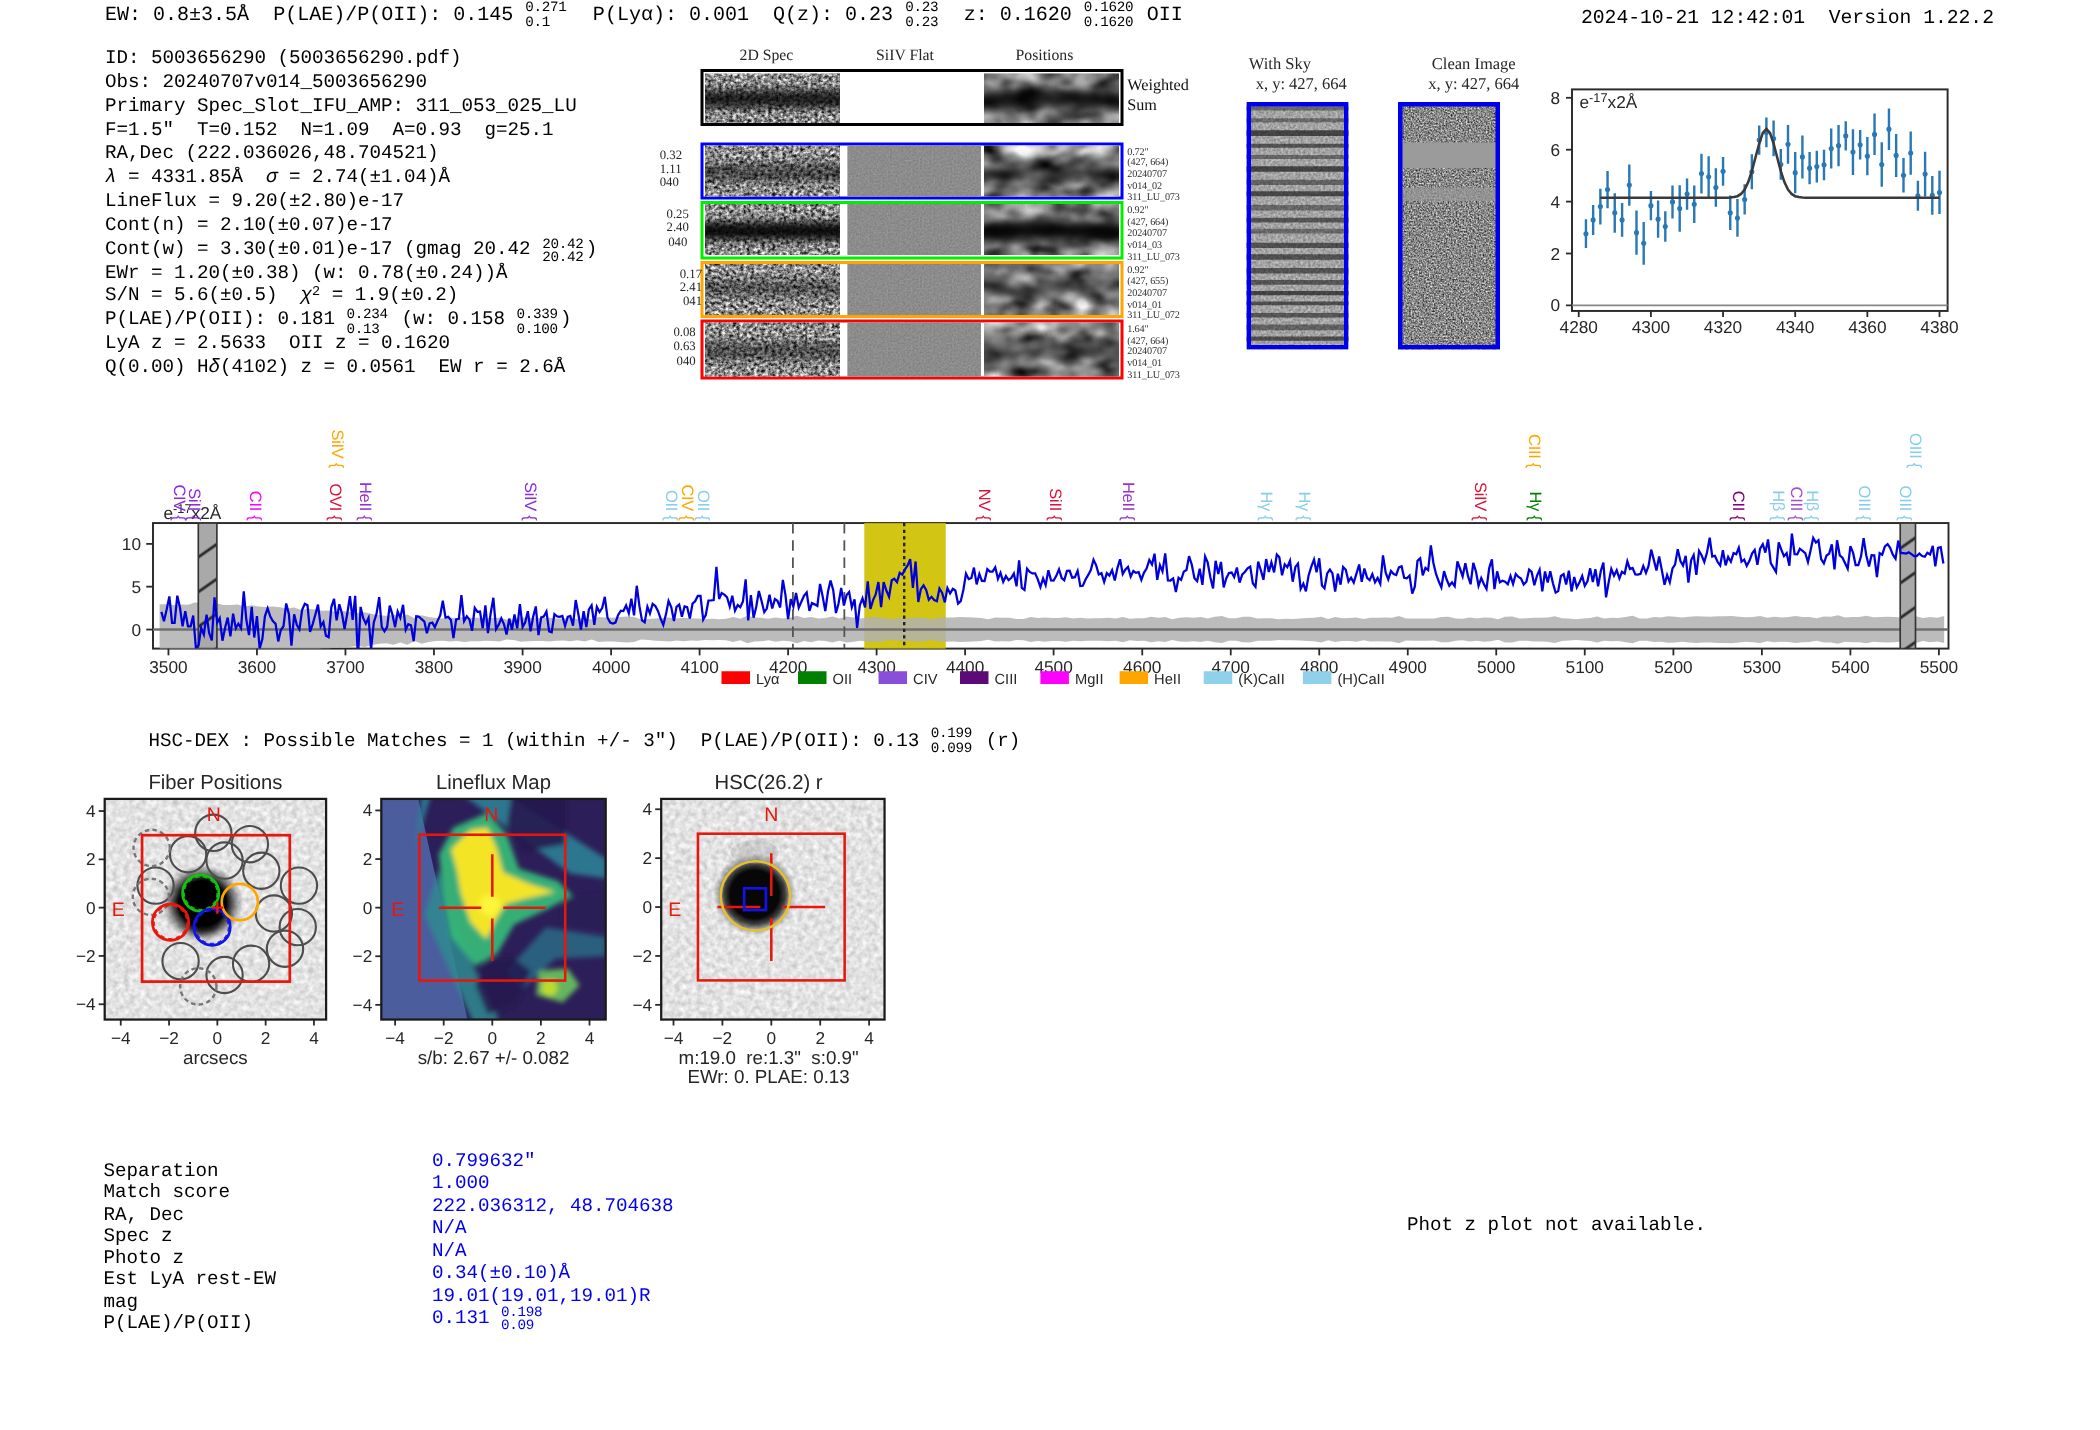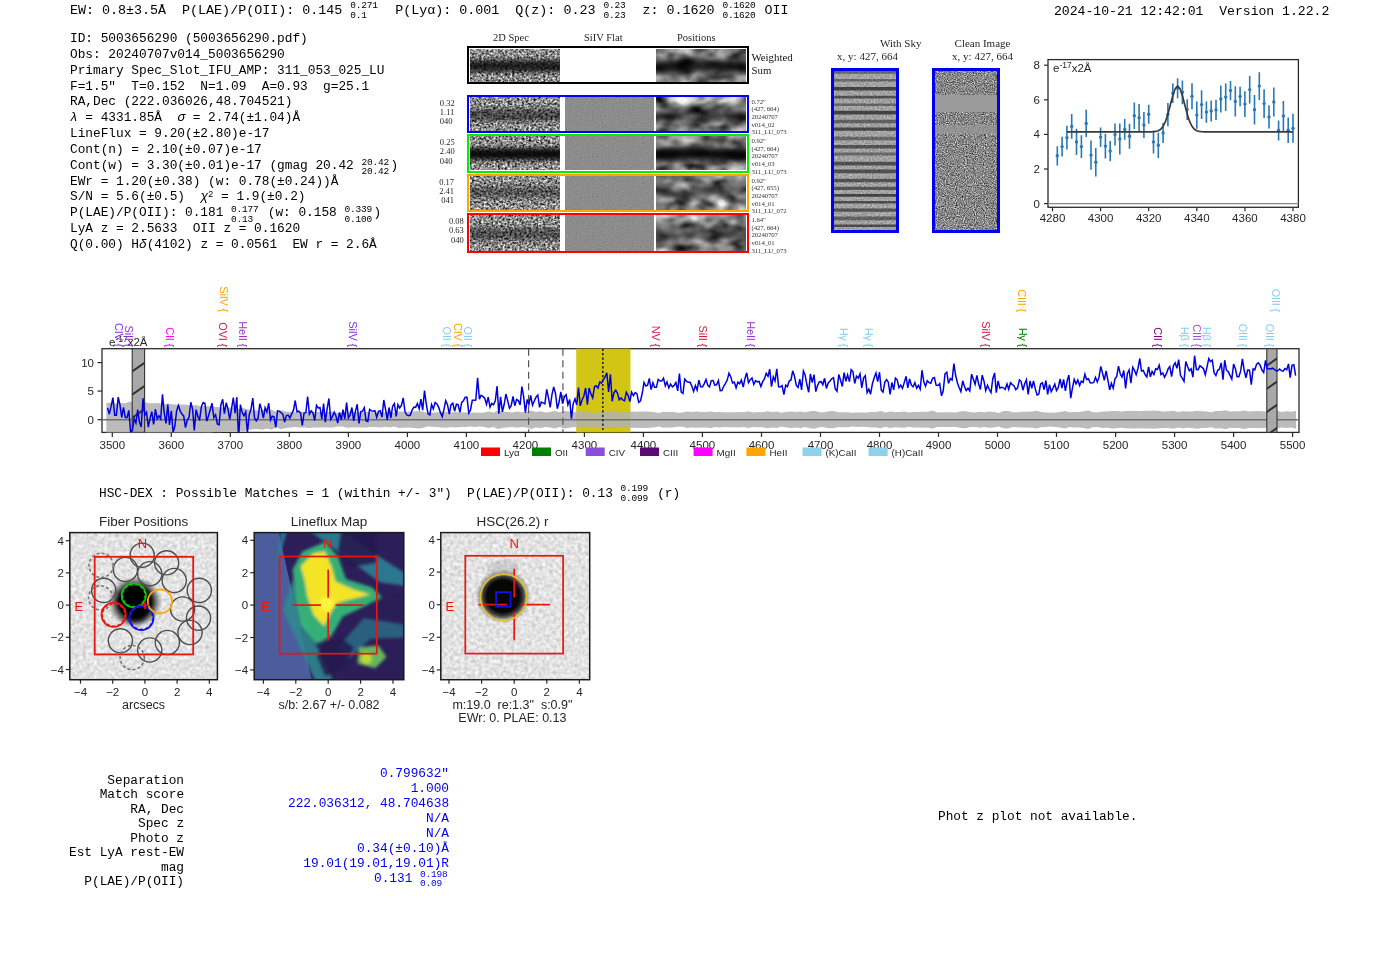--- a/index.html
+++ b/index.html
@@ -1,17 +1,17 @@
 <!DOCTYPE html>
 <html><head><meta charset="utf-8"><style>
 html,body{margin:0;padding:0;}
 body{width:1400px;height:953px;background:#fff;position:relative;overflow:hidden;
  font-family:"Liberation Mono",monospace;color:#000;}
 .a{position:absolute;}
-.mono{font-family:"Liberation Mono",monospace;text-align:right;}
+.mono{font-family:"Liberation Mono",monospace;}
 .sans{font-family:Liberation Serif, serif;}
 .frac{display:inline-block;position:relative;height:8px;vertical-align:-1.5px;font-size:9.5px;letter-spacing:-0.2px;}
 .frac b{position:absolute;left:0;top:-7.4px;font-weight:normal;white-space:nowrap;}
 .frac i{position:absolute;left:0;top:2.0px;font-style:normal;white-space:nowrap;}
 sup.s2{font-size:9px;vertical-align:3.5px;line-height:0;}
 .hdr{font-size:13.38px;letter-spacing:-0.02px;white-space:pre;}
 .hd2{font-size:12.82px;letter-spacing:-0.02px;white-space:pre;margin-left:30px;}
 .blk{font-size:12.82px;letter-spacing:-0.02px;white-space:pre;line-height:15.85px;}
 .blue{color:#0000ee;}
 .lbl-rot{position:absolute;writing-mode:vertical-rl;transform:translateY(-100%);
@@ -26,21 +26,21 @@
 Obs: 20240707v014_5003656290
 Primary Spec_Slot_IFU_AMP: 311_053_025_LU
 F=1.5"  T=0.152  N=1.09  A=0.93  g=25.1
 RA,Dec (222.036026,48.704521)
 <i>λ</i> = 4331.85Å  <i>σ</i> = 2.74(±1.04)Å
 LineFlux = 9.20(±2.80)e-17
 Cont(n) = 2.10(±0.07)e-17
 Cont(w) = 3.30(±0.01)e-17 (gmag 20.42 <span class="frac" style="width:29px"><b>20.42</b><i>20.42</i></span>)
 EWr = 1.20(±0.38) (w: 0.78(±0.24))Å
 S/N = 5.6(±0.5)  <i>χ</i><sup class="s2">2</sup> = 1.9(±0.2)
-P(LAE)/P(OII): 0.181 <span class="frac" style="width:29px"><b>0.177</b><i>0.13</i></span> (w: 0.158 <span class="frac" style="width:29px"><b>0.339</b><i>0.100</i></span>)
+P(LAE)/P(OII): 0.181 <span class="frac" style="width:29px"><b>0.234</b><i>0.13</i></span> (w: 0.158 <span class="frac" style="width:29px"><b>0.339</b><i>0.100</i></span>)
 LyA z = 2.5633  OII z = 0.1620
 Q(0.00) H<i>δ</i>(4102) z = 0.0561  EW r = 2.6Å</div>
 
 <div class="a hd2" style="left:69px;top:486px;">HSC-DEX : Possible Matches = 1 (within +/- 3")  P(LAE)/P(OII): 0.13 <span class="frac" style="width:29px"><b>0.199</b><i>0.099</i></span> (r)</div>
 
 <div class="a mono" style="left:69px;top:774px;font-size:12.82px;letter-spacing:-0.02px;line-height:14.46px;white-space:pre;">Separation
 Match score
 RA, Dec
 Spec z
 Photo z
@@ -252,57 +252,57 @@
   </svg>
 <svg class="a" style="left:564.7px;top:136.4px;" width="89" height="34">
     <rect width="89" height="34" fill="#8d8d8d"></rect>
     <rect width="89" height="34" filter="url(#fFlat)"></rect>
   </svg>
 <svg class="a" style="left:656.0px;top:136.4px;" width="90" height="34">
     <rect width="90" height="34" fill="#999"></rect>
     <rect width="90" height="34" filter="url(#fSm2)" opacity="0.95"></rect>
     <rect x="-6" y="11" width="102" height="14" fill="#000" opacity="0.97" filter="url(#bb2)" style="mix-blend-mode:multiply;"></rect>
   </svg>
-<div class="a sans" style="left:439.8px;top:138.2px;width:24px;text-align:left;font-size:8.5px;line-height:9.3px;color:#262626;">0.25<br>2.40<br>040</div>
+<div class="a sans" style="left:439.8px;top:138.2px;width:24px;text-align:center;font-size:8.5px;line-height:9.3px;color:#262626;">0.25<br>2.40<br>040</div>
 <div class="a sans" style="left:751.5px;top:137.0px;font-size:6.8px;line-height:7.7px;color:#333;letter-spacing:-0.1px;">0.92"<br>(427, 664)<br>20240707<br>v014_03<br>311_LU_073</div>
 <div class="a" style="left:466.8px;top:173.5px;width:282.2px;height:38.5px;border:2.4px solid #ffa500;box-sizing:border-box;"></div>
 <svg class="a" style="left:470.3px;top:175.9px;" width="90" height="34">
     <rect width="90" height="34" fill="#979797"></rect>
     <rect width="90" height="34" filter="url(#fHi3)" opacity="0.9"></rect>
     <rect x="-6" y="10" width="102" height="12" fill="#000" opacity="0.38" filter="url(#bb1)" style="mix-blend-mode:multiply;"></rect>
   </svg>
 <svg class="a" style="left:564.7px;top:175.9px;" width="89" height="34">
     <rect width="89" height="34" fill="#8d8d8d"></rect>
     <rect width="89" height="34" filter="url(#fFlat)"></rect>
   </svg>
 <svg class="a" style="left:656.0px;top:175.9px;" width="90" height="34">
     <rect width="90" height="34" fill="#999"></rect>
     <rect width="90" height="34" filter="url(#fSm3)" opacity="0.95"></rect>
     <rect x="-6" y="9" width="102" height="14" fill="#000" opacity="0.46" filter="url(#bb2)" style="mix-blend-mode:multiply;"></rect>
   </svg>
-<div class="a sans" style="left:430px;top:177.7px;width:24px;text-align:right;font-size:8.5px;line-height:9.3px;color:#262626;">0.17<br>2.41<br>041</div>
+<div class="a sans" style="left:444px;top:177.7px;width:24px;text-align:right;font-size:8.5px;line-height:9.3px;color:#262626;">0.17<br>2.41<br>041</div>
 <div class="a sans" style="left:751.5px;top:176.5px;font-size:6.8px;line-height:7.7px;color:#333;letter-spacing:-0.1px;">0.92"<br>(427, 655)<br>20240707<br>v014_01<br>311_LU_072</div>
 <div class="a" style="left:466.8px;top:212.8px;width:282.2px;height:40.39999999999998px;border:2.4px solid #ff0000;box-sizing:border-box;"></div>
 <svg class="a" style="left:470.3px;top:215.20000000000002px;" width="90" height="36">
     <rect width="90" height="36" fill="#979797"></rect>
     <rect width="90" height="36" filter="url(#fHi4)" opacity="0.9"></rect>
     <rect x="-6" y="13" width="102" height="12" fill="#000" opacity="0.45" filter="url(#bb1)" style="mix-blend-mode:multiply;"></rect>
   </svg>
 <svg class="a" style="left:564.7px;top:215.20000000000002px;" width="89" height="36">
     <rect width="89" height="36" fill="#8d8d8d"></rect>
     <rect width="89" height="36" filter="url(#fFlat)"></rect>
   </svg>
 <svg class="a" style="left:656.0px;top:215.20000000000002px;" width="90" height="36">
     <rect width="90" height="36" fill="#999"></rect>
     <rect width="90" height="36" filter="url(#fSm4)" opacity="0.95"></rect>
     <rect x="-6" y="12" width="102" height="14" fill="#000" opacity="0.53" filter="url(#bb2)" style="mix-blend-mode:multiply;"></rect>
   </svg>
 <div class="a sans" style="left:439.8px;top:217.0px;width:24px;text-align:right;font-size:8.5px;line-height:9.3px;color:#262626;">0.08<br>0.63<br>040</div>
 <div class="a sans" style="left:751.5px;top:215.8px;font-size:6.8px;line-height:7.7px;color:#333;letter-spacing:-0.1px;">1.64"<br>(427, 664)<br>20240707<br>v014_01<br>311_LU_073</div>
-<div class="a sans" style="left:880px;top:37px;width:60px;text-align:left;font-size:11px;color:#262626;">With Sky</div>
+<div class="a sans" style="left:814px;top:37px;width:60px;text-align:right;font-size:11px;color:#262626;">With Sky</div>
 <div class="a sans" style="left:820px;top:50px;width:95px;text-align:center;font-size:11px;color:#262626;">x, y: 427, 664</div>
 <div class="a sans" style="left:935px;top:37px;width:95px;text-align:center;font-size:11px;color:#262626;">Clean Image</div>
 <div class="a sans" style="left:935px;top:50px;width:95px;text-align:center;font-size:11px;color:#262626;">x, y: 427, 664</div>
 <svg class="a" style="left:831px;top:67.5px;" width="68" height="165">
     <rect width="68" height="165" fill="#c0c0c0"></rect>
     <rect width="68" height="165" filter="url(#fSkyN)" opacity="0.5"></rect>
     <g>
       <rect x="-1" y="3.0" width="70" height="2.7" fill="#101010" opacity="0.42" rx="1.2"></rect>
       <rect x="-1" y="10.9" width="70" height="2.6" fill="#101010" opacity="0.40" rx="1.2"></rect>
       <rect x="-1" y="18.9" width="70" height="3.7" fill="#101010" opacity="0.65" rx="1.2"></rect>

